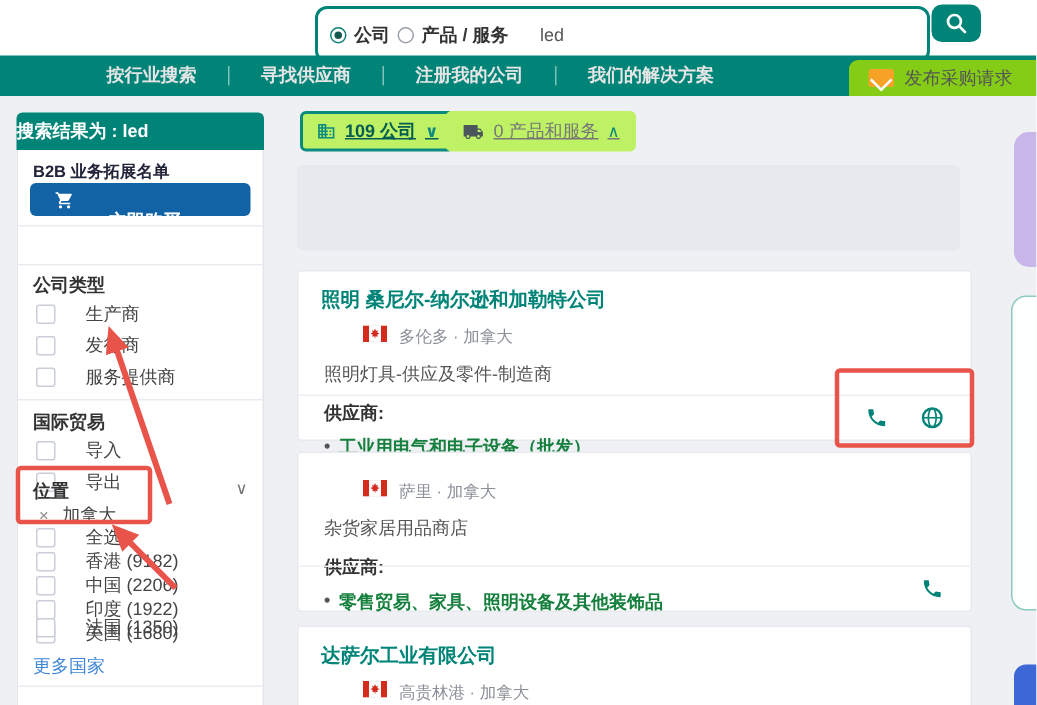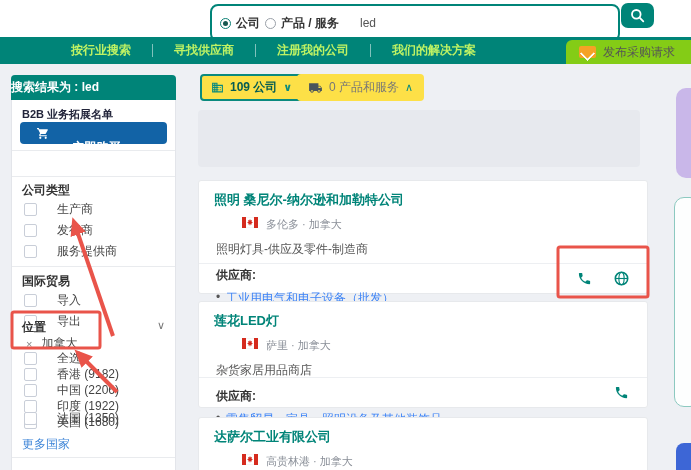--- a/index.html
+++ b/index.html
@@ -16,21 +16,21 @@
   .radio.on { border-color:#0b7f74; position:relative; }
   .radio.on::after { content:""; position:absolute; left:2px; top:2px; width:5px; height:5px; border-radius:50%; background:#15584f; }
   .radio-label { font-size:12px; color:#333; font-weight:bold; white-space:nowrap; }
   .search-input { flex:1; border:none; outline:none; font-size:12px; color:#555; margin-left:16px; min-width:40px; background:transparent; font-family:inherit; }
   .search-btn { position:absolute; left:621px; top:3px; width:33px; height:25px; background:#008478;
     border:none; border-radius:7px; display:flex; align-items:center; justify-content:center; cursor:pointer; }
 
   
   .navbar { position:absolute; left:0; top:37px; width:691px; height:27px; background:#008478;
     display:flex; align-items:center; padding-left:50px; }
-  .nav-item { color:#bef264; font-size:12px; font-weight:bold; padding:0 21px; white-space:nowrap; cursor:pointer; }
+  .nav-item { color:#e5e5e5; font-size:12px; font-weight:bold; padding:0 21px; white-space:nowrap; cursor:pointer; }
   .nav-sep { width:1px; height:13px; background:rgba(255,255,255,.5); }
   .post-tab { position:absolute; right:0; top:3px; height:24px; background:#84cc16; border-radius:6px 0 0 0;
     display:flex; align-items:center; gap:7px; padding:0 16px 0 13px; cursor:pointer; }
   .post-tab-label { font-size:12px; color:#555; white-space:nowrap; }
   .envelope { width:17px; height:12px; background:#f5a226; border-radius:2px; position:relative; flex:0 0 auto; }
   .envelope::after { content:""; position:absolute; left:3px; top:2px; width:9px; height:9px;
     border:2px solid #fff; border-top:none; border-right:none; transform:rotate(-45deg); border-radius:1px; }
 
   
   .content-bg { position:absolute; left:0; top:64px; width:691px; height:406px; background:#eef0f4; }
@@ -57,33 +57,33 @@
   .chk-label { font-size:12px; color:#444; white-space:nowrap; }
   .chevron { font-size:11px; color:#777; cursor:pointer; }
   .loc-chevron { position:absolute; right:10px; top:243px; }
   .tag-row { position:absolute; left:14px; top:259px; display:flex; align-items:center; gap:9px; cursor:pointer; }
   .tag-x { font-size:11px; color:#888; }
   .tag-label { font-size:12px; color:#444; }
   .more-link { position:absolute; left:10px; top:360px; font-size:12px; color:#3f86d8; cursor:pointer; }
 
   
   .count-btn { position:absolute; top:74px; height:27px; display:flex; align-items:center; gap:6px;
-    background:#fde047; border-radius:4px; cursor:pointer; font-size:12px; }
+    background:#bef264; border-radius:4px; cursor:pointer; font-size:12px;text-decoration:underline; }
   .btn-companies { left:200px; border:2px solid #0b8a7e; color:#055c53; font-weight:bold; padding:0 9px; }
   .btn-products { left:297px; border:none; color:#777; padding:0 11px; }
   .banner-ph { position:absolute; left:198px; top:110px; width:442px; height:57px; background:#e7e9ee; border-radius:4px; }
 
   .card { position:absolute; left:198px; width:450px; background:#fff; border:1px solid #e7e9ec; border-radius:3px; }
   .card-body { padding:10px 15px; }
   .card-title { color:#008478; font-size:13px; font-weight:bold; cursor:pointer; }
   .loc-row { display:flex; align-items:flex-start; gap:8px; margin-top:8px;margin-left:28px; }
   .loc-text { color:#8a8f98; font-size:11px; }
   .cat-text { color:#555; font-size:12px; margin-top:9px; padding-left:2px; }
   .sup-label { color:#333; font-size:12px; font-weight:bold; margin-top:9px; padding-left:2px; }
-  .bullet-item { color:#3b82f6; font-size:12px; margin-top:6px; padding-left:12px; position:relative; }
+  .bullet-item { color:#15803d; font-size:12px; margin-top:6px; padding-left:12px; position:relative;font-weight:bold; }
   .bullet-item::before { content:"•"; position:absolute; left:2px; color:#555; }
   .card-footer { position:absolute; left:0; right:0; bottom:0; height:30px; border-top:1px solid #edeff2;
     display:flex; justify-content:flex-end; align-items:center; gap:22px; padding-right:18px; }
   .foot-icon { display:flex; cursor:pointer; }
 
   
   .w-purple { position:absolute; left:676px; top:88px; width:24px; height:90px; background:#c9b7e9; border-radius:10px; cursor:pointer; }
   .w-teal { position:absolute; left:674px; top:197px; width:26px; height:210px; background:#fdfefe; border:1px solid #8cc9c0; border-radius:10px; cursor:pointer; }
   .w-blue { position:absolute; left:676px; top:443px; width:24px; height:40px; background:#3d66d6; border-radius:8px; cursor:pointer; }
 
@@ -258,21 +258,20 @@
             <circle cx="8" cy="8" r="6.6" fill="none" stroke="#008478" stroke-width="1.7"></circle>
             <ellipse cx="8" cy="8" rx="2.8" ry="6.6" fill="none" stroke="#008478" stroke-width="1.2"></ellipse>
             <line x1="1.6" y1="8" x2="14.4" y2="8" stroke="#008478" stroke-width="1.2"></line>
           </svg>
       </span>
     </div>
   </div>
 
   <div class="card" style="top:301px; height:107px;">
     <div class="card-body">
-      <div class="card-title">莲花LED灯</div>
       <div class="loc-row">
         <span style="display:flex;">
           <svg width="16" height="11" viewBox="0 0 16 11">
               <rect width="16" height="11" fill="#fff" stroke="#ddd" stroke-width=".5"></rect>
               <rect width="4" height="11" fill="#d52b1e"></rect>
               <rect x="12" width="4" height="11" fill="#d52b1e"></rect>
               <path d="M8 2l.7 1.6 1.3-.5-.5 1.6 1.5.6-1.5.9.3 1.3-1.4-.3L8 9l-.4-1.8-1.4.3.3-1.3-1.5-.9 1.5-.6-.5-1.6 1.3.5z" fill="#d52b1e"></path>
             </svg>
         </span>
         <span class="loc-text">萨里 · 加拿大</span>

